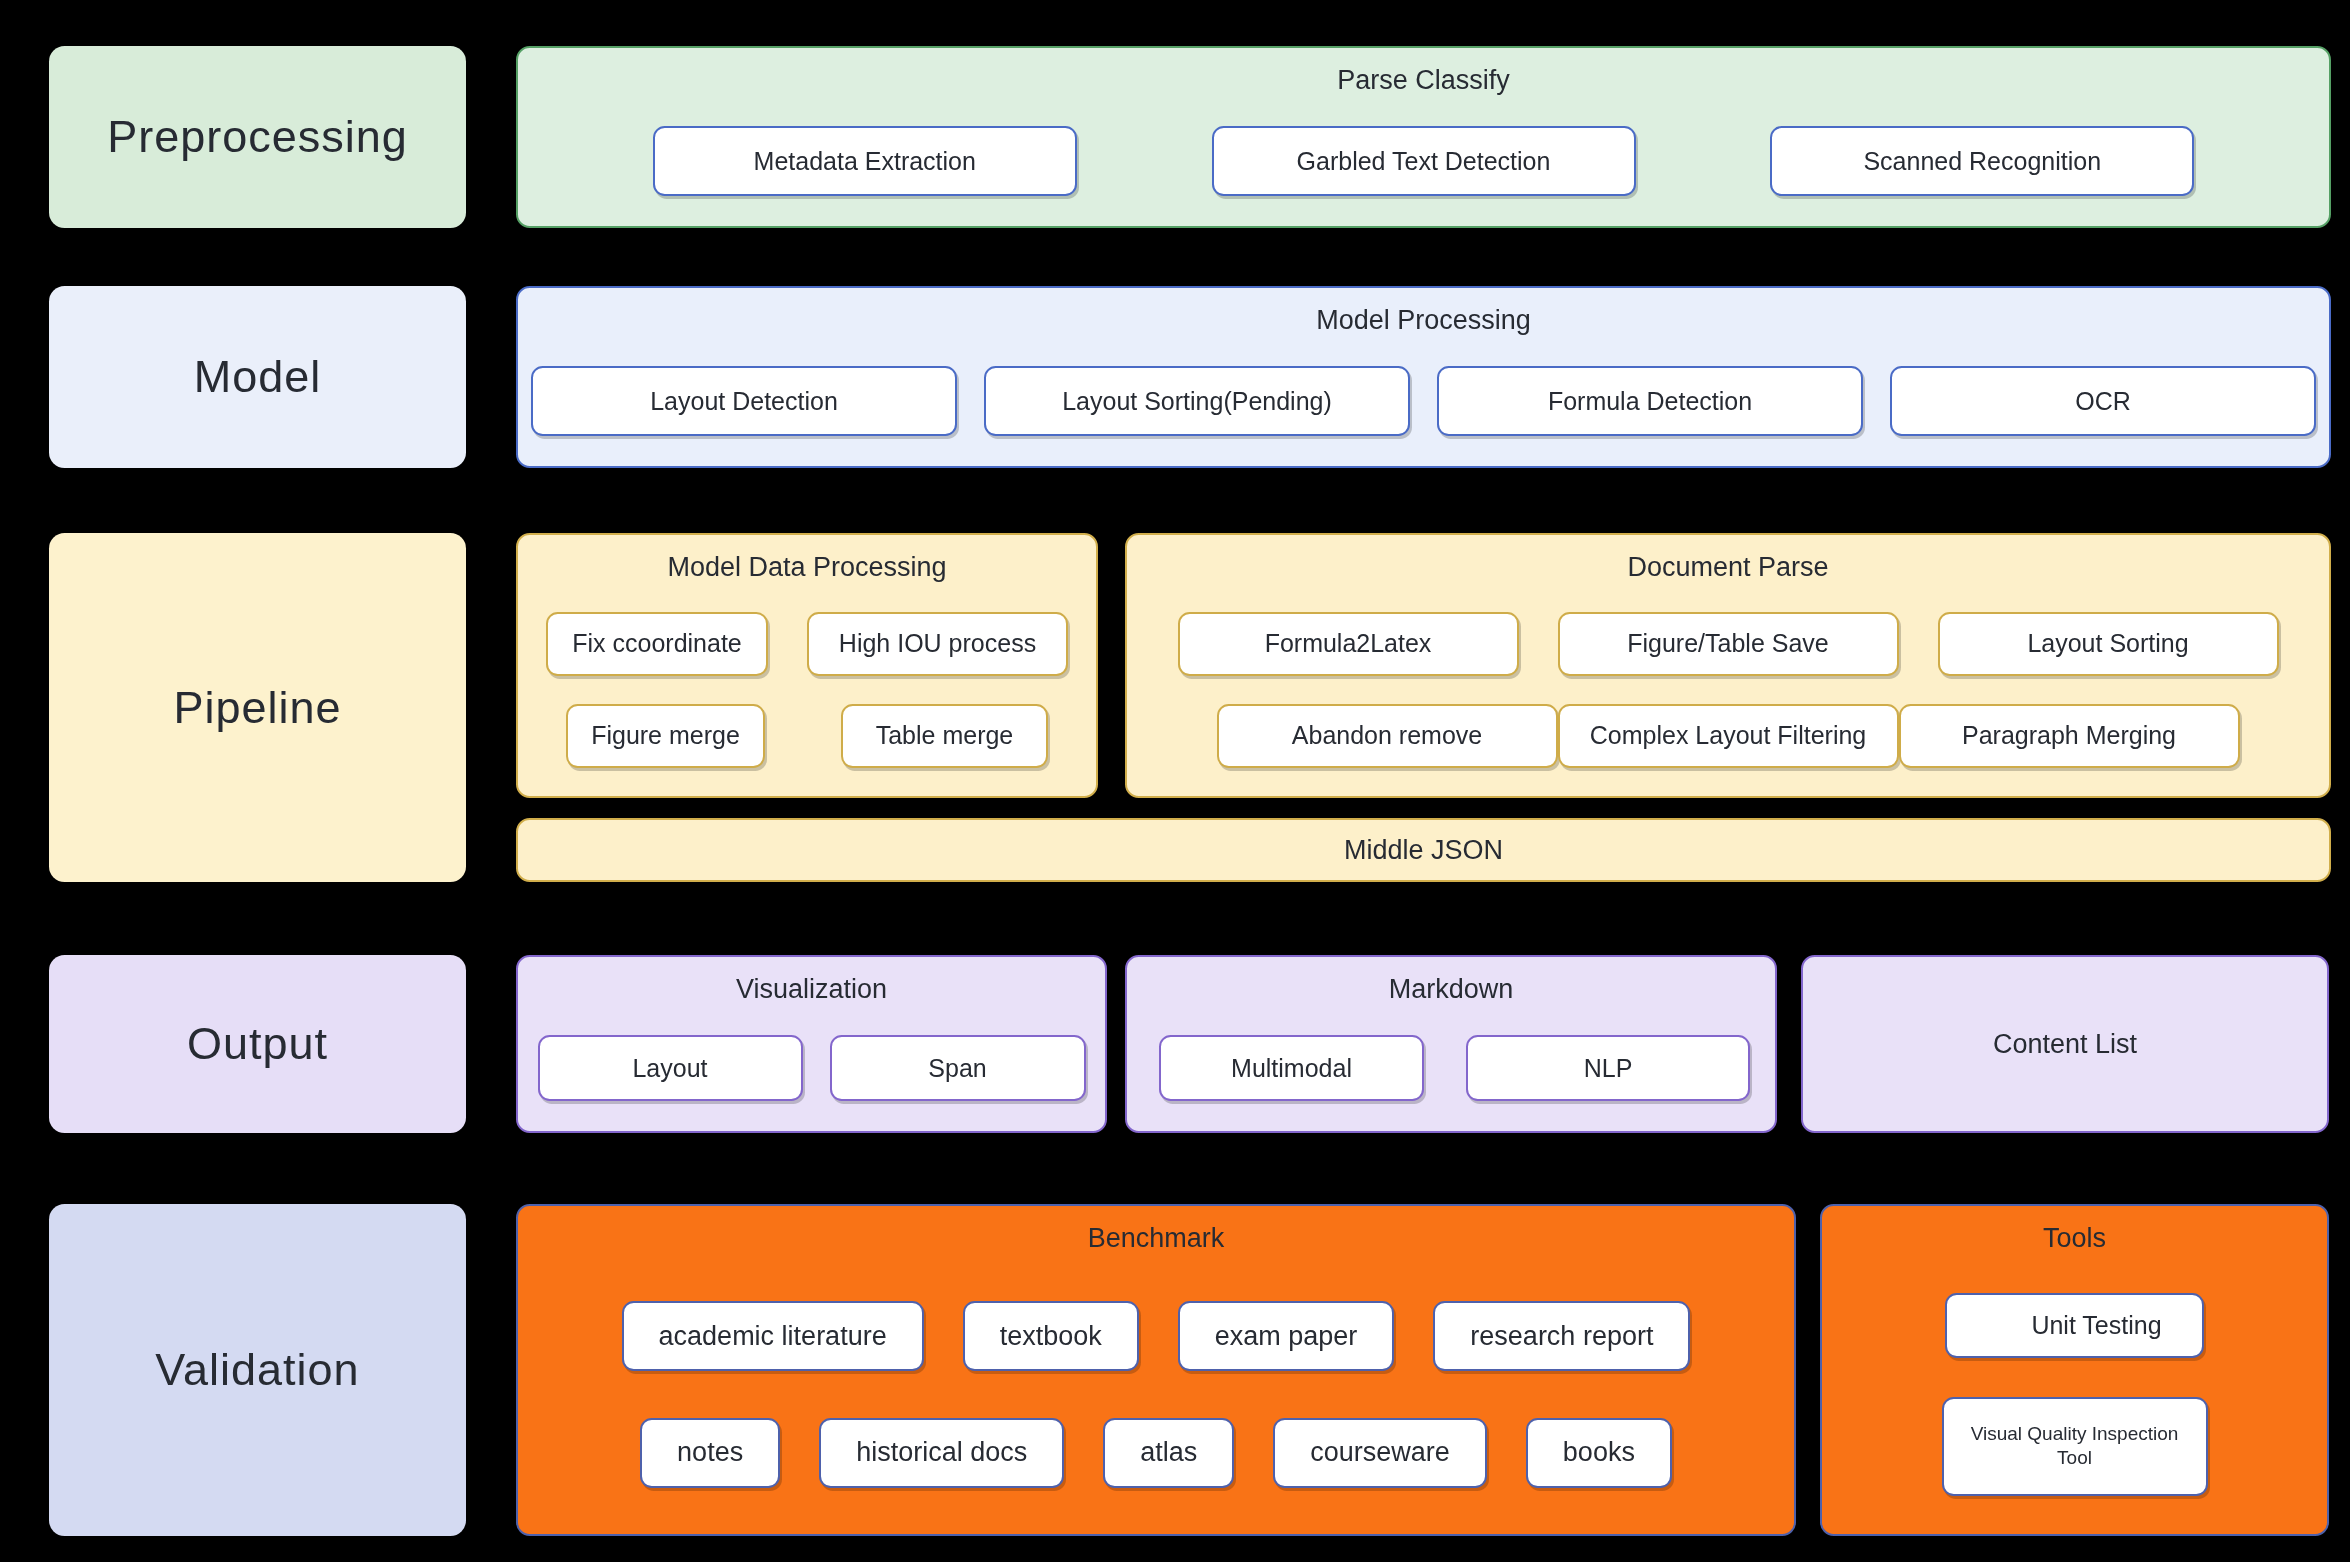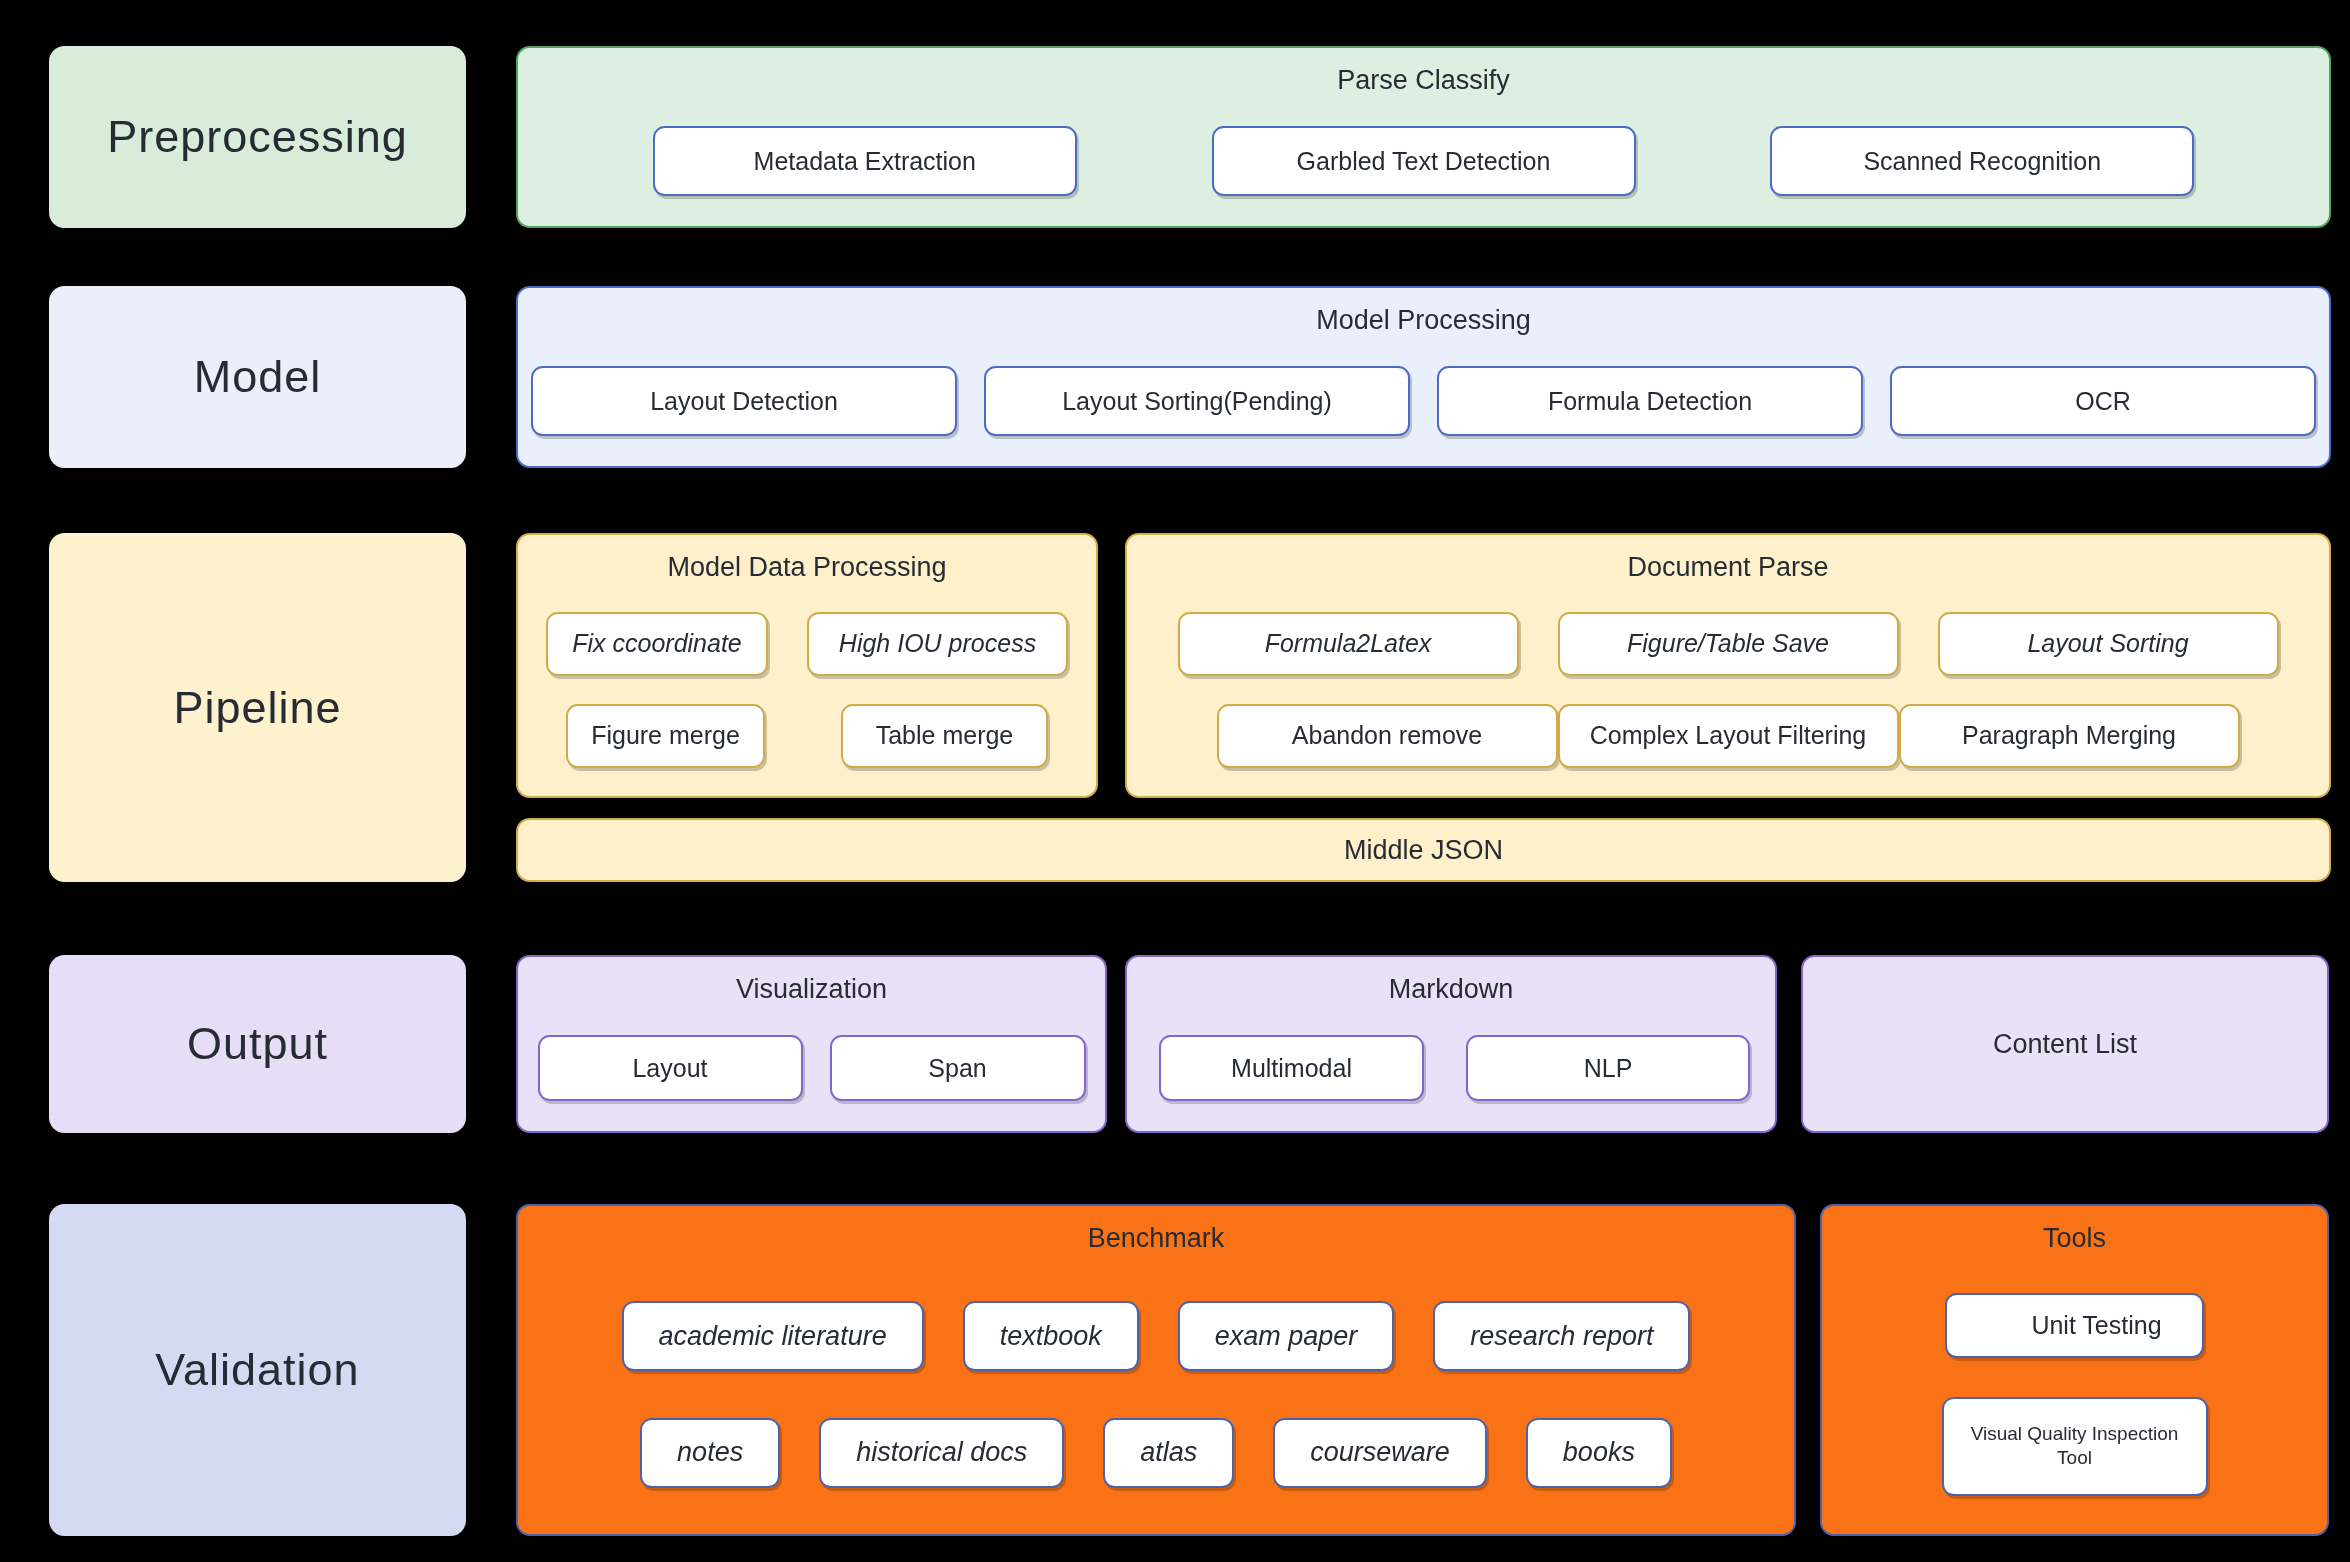--- a/index.html
+++ b/index.html
@@ -62,21 +62,21 @@
     display:flex;align-items:center;justify-content:center;
     text-align:center;font-size:25px;
     box-shadow:2px 2.9px 0 rgba(0,0,0,0.2);
   }
   .bb-blue  {border-color:#4a6bc6;}
   .bb-gold  {border-color:#cfac49;}
   .bb-purple{border-color:#8366cc;}
   .bb-peri  {border-color:#4e61ac;padding-left:44px;}
 
   .row-evenly{justify-content:space-evenly;}
-  .gap28{gap:27px;} .gap36{} .gap40{gap:39px;font-style:italic;} .gap43{gap:42px;padding-left:7px;} .gap78{gap:76px;}
+  .gap28{gap:27px;} .gap36{} .gap40{gap:39px;} .gap43{gap:42px;padding-left:7px;} .gap78{gap:76px;}
 
   .b-w435{width:424px;height:70px;}
   .b-w437{width:426px;height:70px;}
   .b-fix {width:222px;height:64px;}
   .b-hiou{width:261px;height:64px;}
   .b-fmrg{width:199px;height:64px;}
   .b-tmrg{width:207px;height:64px;}
   .b-dp  {width:341px;height:64px;}
   .b-lay {width:265px;height:66px;}
   .b-span{width:256px;height:66px;}

